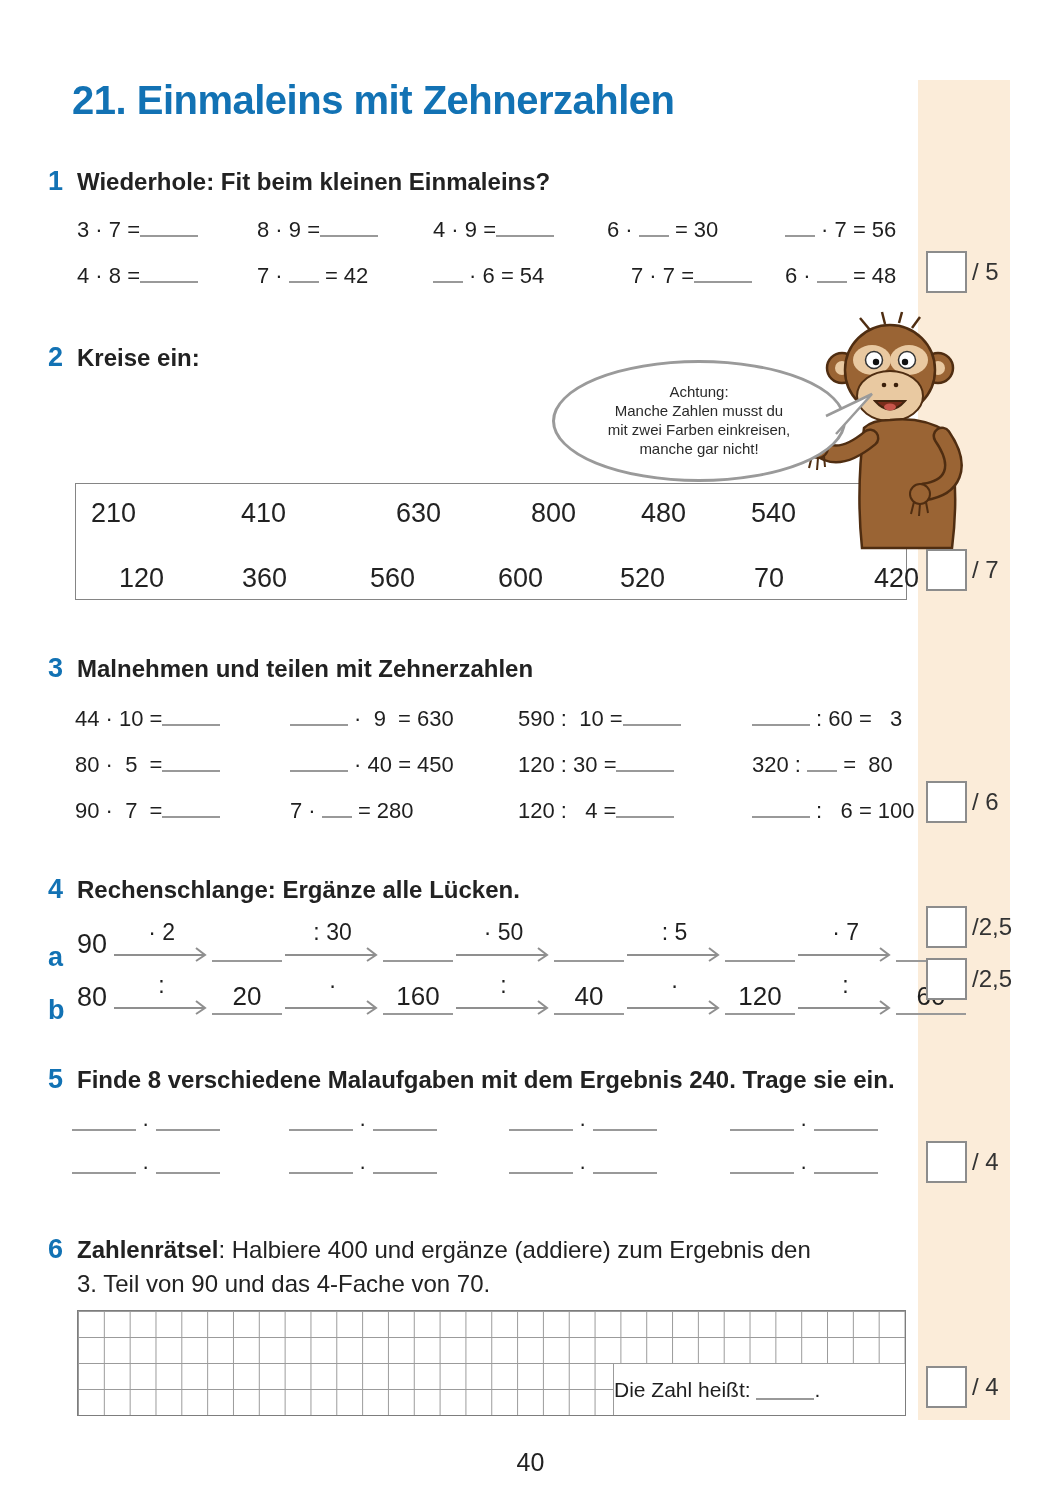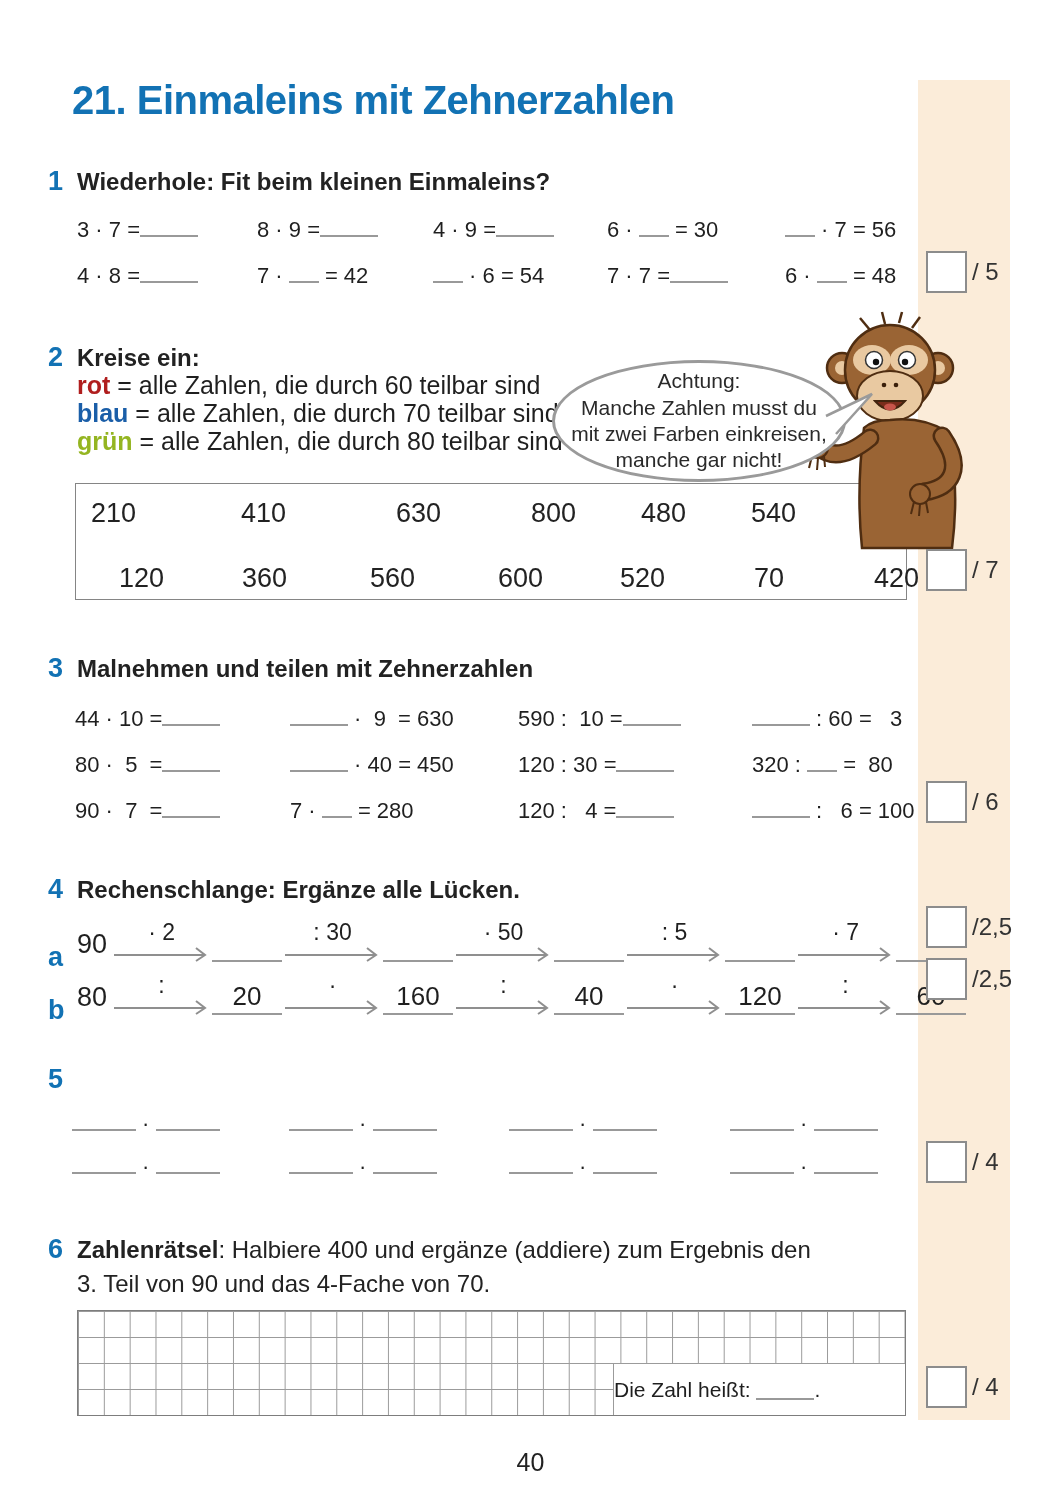--- a/index.html
+++ b/index.html
@@ -18,21 +18,21 @@
   .bl{display:inline-block;border-bottom:2.5px solid #999;height:0.95em;vertical-align:baseline;}
   .bl.short{width:30px;}
   .bl.long{width:58px;}
   .ex5cell .bl.long{width:64px;}
   
   #ex2-rules{left:77px;top:371px;font-size:25px;line-height:28px;z-index:1;}
   #ex2-rules b{font-weight:bold;}
   
   #bubble{left:552px;top:360px;width:288px;height:116px;background:#fff;border:3px solid #9a9a9a;
           border-radius:50%;z-index:3;display:flex;flex-direction:column;justify-content:center;
-          align-items:center;text-align:center;font-size:21px;line-height:1.26;color:#2a2a2a;}
+          align-items:center;text-align:center;font-size:15px;line-height:1.26;color:#2a2a2a;}
   #bubble-tail{left:824px;top:390px;z-index:4;}
   
   #numtable{left:75px;top:483px;width:830px;height:115px;background:#fff;border:1.5px solid #858585;z-index:1;}
   .tnum{position:absolute;font-size:27px;color:#222;}
   
   .chain{position:absolute;display:flex;align-items:flex-end;z-index:1;}
   .chain .start{font-size:27px;margin-right:4px;padding-bottom:2px;}
   .chlabel{position:absolute;left:48px;font-size:27px;font-weight:bold;color:#1272b4;}
   .seg{display:flex;flex-direction:column;align-items:center;margin:0 3px;}
   .seg .op{font-size:23px;height:28px;line-height:28px;white-space:pre;}
@@ -70,31 +70,26 @@
   <div class="exhead" style="top:168px">Wiederhole: Fit beim kleinen Einmaleins?</div>
   <div id="ex1-problems">
       <div class="eq" style="left: 77px; top: 214px;"><span>3 · 7 =</span><span class="bl long"></span></div>
       <div class="eq" style="left: 257px; top: 214px;"><span>8 · 9 =</span><span class="bl long"></span></div>
       <div class="eq" style="left: 433px; top: 214px;"><span>4 · 9 =</span><span class="bl long"></span></div>
       <div class="eq" style="left: 607px; top: 214px;"><span>6 · </span><span class="bl short"></span><span> = 30</span></div>
       <div class="eq" style="left: 785px; top: 214px;"><span class="bl short"></span><span> · 7 = 56</span></div>
       <div class="eq" style="left: 77px; top: 260px;"><span>4 · 8 =</span><span class="bl long"></span></div>
       <div class="eq" style="left: 257px; top: 260px;"><span>7 · </span><span class="bl short"></span><span> = 42</span></div>
       <div class="eq" style="left: 433px; top: 260px;"><span class="bl short"></span><span> · 6 = 54</span></div>
-      <div class="eq" style="left: 607px; top: 260px; text-align: right;"><span>7 · 7 =</span><span class="bl long"></span></div>
+      <div class="eq" style="left: 631px; top: 260px; text-align: right;"><span>7 · 7 =</span><span class="bl long"></span></div>
       <div class="eq" style="left: 785px; top: 260px;"><span>6 · </span><span class="bl short"></span><span> = 48</span></div>
     </div>
 
   <div class="exnum" style="top:342px">2</div>
   <div class="exhead" style="top:344px">Kreise ein:</div>
-  <div id="ex2-rules" class="abs">
-      <div><b style="color: rgb(176, 30, 30);">rot</b><span> = alle Zahlen, die durch 60 teilbar sind</span></div>
-      <div><b style="color: rgb(26, 94, 168);">blau</b><span> = alle Zahlen, die durch 70 teilbar sind</span></div>
-      <div><b style="color: rgb(148, 181, 33);">grün</b><span> = alle Zahlen, die durch 80 teilbar sind</span></div>
-    </div>
 
   <div id="bubble" class="abs">
       <div>Achtung:</div>
       <div>Manche Zahlen musst du</div>
       <div>mit zwei Farben einkreisen,</div>
       <div>manche gar nicht!</div>
     </div>
   <svg id="bubble-tail" class="abs" width="52" height="48">
     <polyline points="2,26 48,4 12,44" fill="#ffffff" stroke="#9a9a9a" stroke-width="2.5"></polyline>
   </svg>
@@ -252,20 +247,21 @@
           <span class="op">:</span>
           <svg width="95" height="16">
             <path d="M0,9 H90 M82,2 L91,9 L82,15" fill="none" stroke="#8f8f8f" stroke-width="2"></path>
           </svg>
         </span>
         <span class="chval">60</span>
       </div>
     </div>
 
   <div class="exnum" style="top:1064px">5</div>
+  <div class="exhead" style="top:1066px">Finde 8 verschiedene Malaufgaben mit dem Ergebnis 240. Trage sie ein.</div>
   <div id="ex5-problems">
       <div class="eq ex5cell" style="left: 72px; top: 1108px;"><span class="bl long"></span><span> · </span><span class="bl long"></span></div>
       <div class="eq ex5cell" style="left: 289px; top: 1108px;"><span class="bl long"></span><span> · </span><span class="bl long"></span></div>
       <div class="eq ex5cell" style="left: 509px; top: 1108px;"><span class="bl long"></span><span> · </span><span class="bl long"></span></div>
       <div class="eq ex5cell" style="left: 730px; top: 1108px;"><span class="bl long"></span><span> · </span><span class="bl long"></span></div>
       <div class="eq ex5cell" style="left: 72px; top: 1151px;"><span class="bl long"></span><span> · </span><span class="bl long"></span></div>
       <div class="eq ex5cell" style="left: 289px; top: 1151px;"><span class="bl long"></span><span> · </span><span class="bl long"></span></div>
       <div class="eq ex5cell" style="left: 509px; top: 1151px;"><span class="bl long"></span><span> · </span><span class="bl long"></span></div>
       <div class="eq ex5cell" style="left: 730px; top: 1151px;"><span class="bl long"></span><span> · </span><span class="bl long"></span></div>
     </div>

